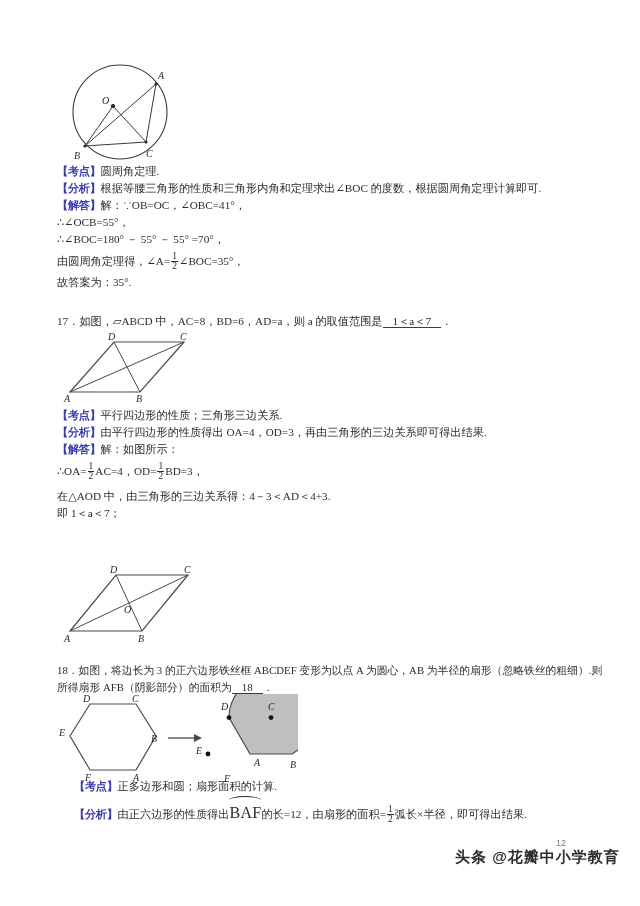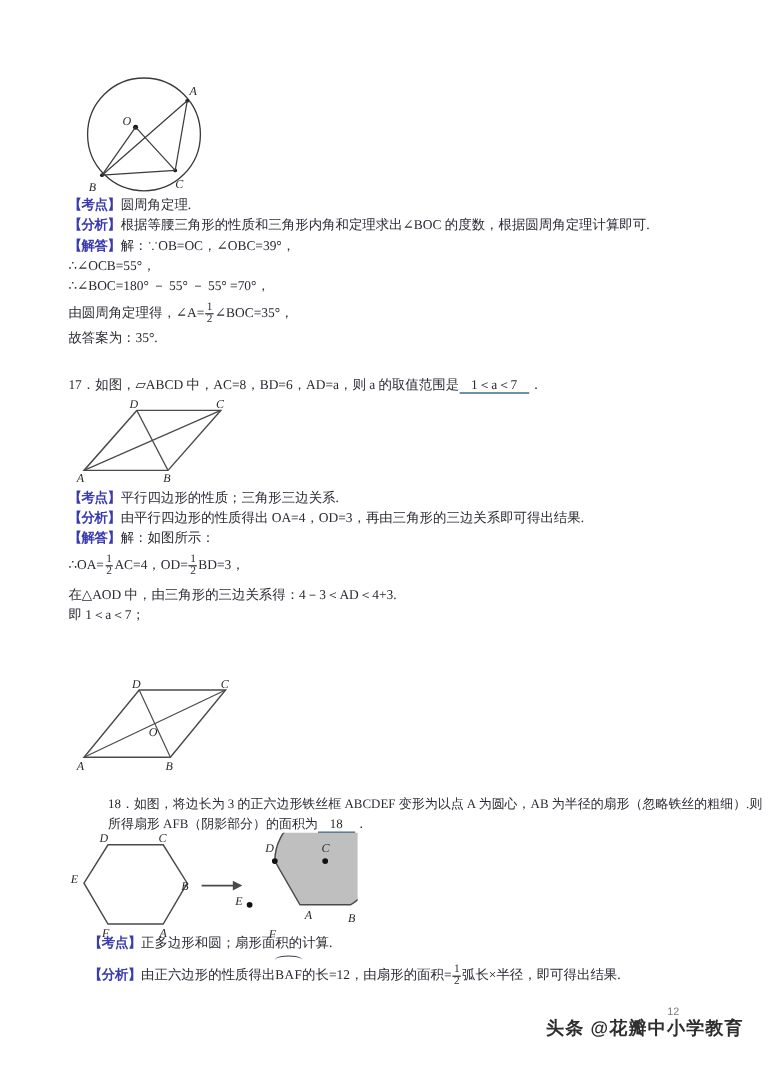--- a/index.html
+++ b/index.html
@@ -36,21 +36,21 @@
     margin:0 1px;
   }
   .frac .num{display:block;padding:0 1px;}
   .frac .den{display:block;border-top:1px solid #2a2a33;padding:0 1px;}
 
   
   .arc{
     display:inline-block;
     position:relative;
     padding-top:3px;
-    font-size:11px;
+    font-size:16px;
     letter-spacing:0.3px;
   }
   .arc::before{
     content:"";
     position:absolute;
     left:0;right:0;top:1px;
     height:4px;
     border-top:1px solid #2a2a33;
     border-radius:60% 60% 0 0 / 100% 100% 0 0;
   }
@@ -113,21 +113,21 @@
   </div>
 
   <div class="blk" style="left:57px;top:163px;width:530px;">
     <div class="tline">
       <span class="tag">【考点】</span><span>圆周角定理.</span>
     </div>
     <div class="tline">
       <span class="tag">【分析】</span><span>根据等腰三角形的性质和三角形内角和定理求出∠BOC 的度数，根据圆周角定理计算即可.</span>
     </div>
     <div class="tline">
-      <span class="tag">【解答】</span><span>解：∵OB=OC，∠OBC=39°，</span>
+      <span class="tag">【解答】</span><span>解：∵OB=OC，∠OBC=41°，</span>
     </div>
     <div class="tline">∴∠OCB=55°，</div>
     <div class="tline">∴∠BOC=180° － 55° － 55° =70°，</div>
     <div class="tline" style="line-height:26px;">
       <span>由圆周角定理得，∠A=</span><span class="frac"><span class="num">1</span><span class="den">2</span></span><span>∠BOC=35°，</span>
     </div>
     <div class="tline">故答案为：35°.</div>
   </div>
 
   <div class="blk" style="left:57px;top:313px;width:540px;">
@@ -172,21 +172,21 @@
       <line x1="8" y1="68" x2="126" y2="12" stroke="#4a4a4a" stroke-width="1"></line>
       <line x1="80" y1="68" x2="54" y2="12" stroke="#4a4a4a" stroke-width="1"></line>
       <text class="fig-label" x="48" y="10">D</text>
       <text class="fig-label" x="122" y="10">C</text>
       <text class="fig-label" x="2" y="79">A</text>
       <text class="fig-label" x="76" y="79">B</text>
       <text class="fig-label" x="62" y="50">O</text>
     </svg>
   </div>
 
-  <div class="blk" style="left:57px;top:662px;width:545px;margin-left:33px;">
+  <div class="blk" style="left:57px;top:662px;width:545px;">
     <div class="tline" style="font-size:10.8px;">
       <span>18．</span><span>如图，将边长为 3 的正六边形铁丝框 ABCDEF 变形为以点 A 为圆心，AB 为半径的扇形（忽略铁丝的粗细）.则</span>
     </div>
     <div class="tline" style="font-size:10.8px;">
       <span>所得扇形 AFB（阴影部分）的面积为</span><span class="ans-blank">18</span><span>．</span>
     </div>
   </div>
 
   <div class="blk" style="left:58px;top:694px;">
     <svg width="240" height="88" viewBox="0 0 240 88">

